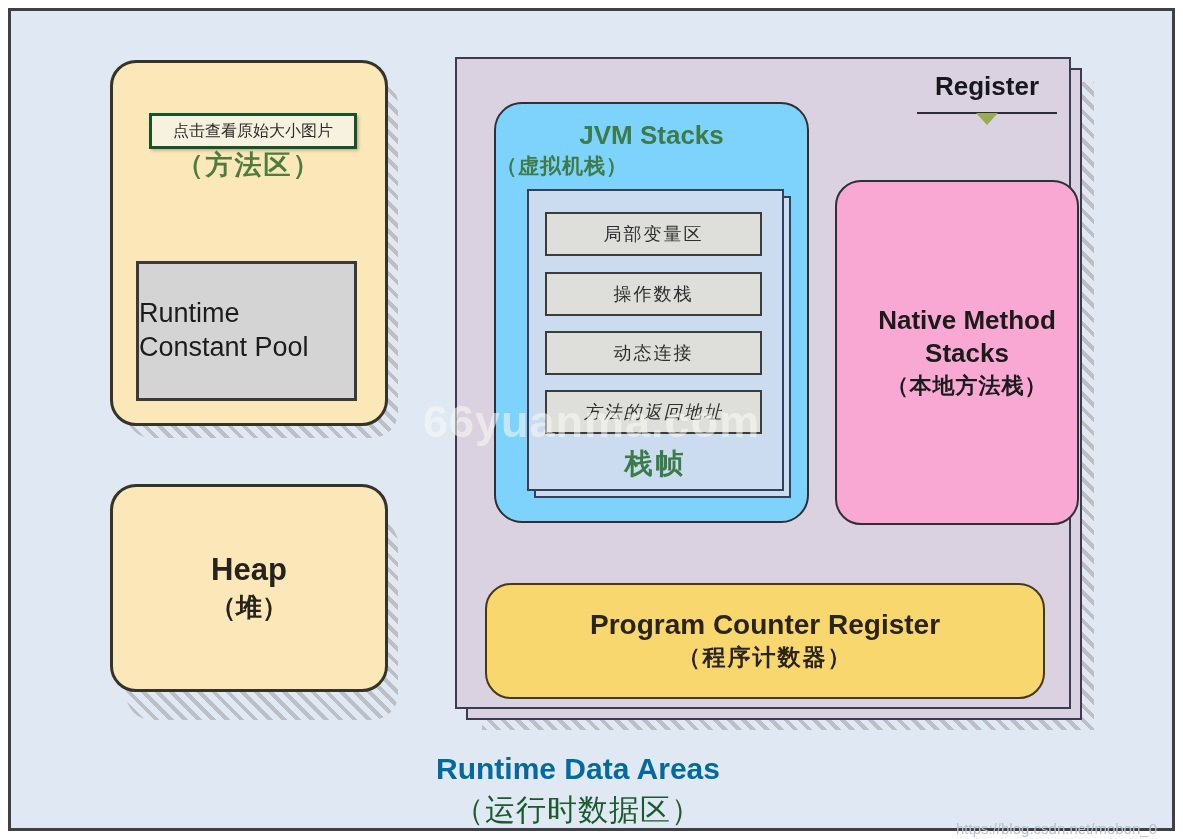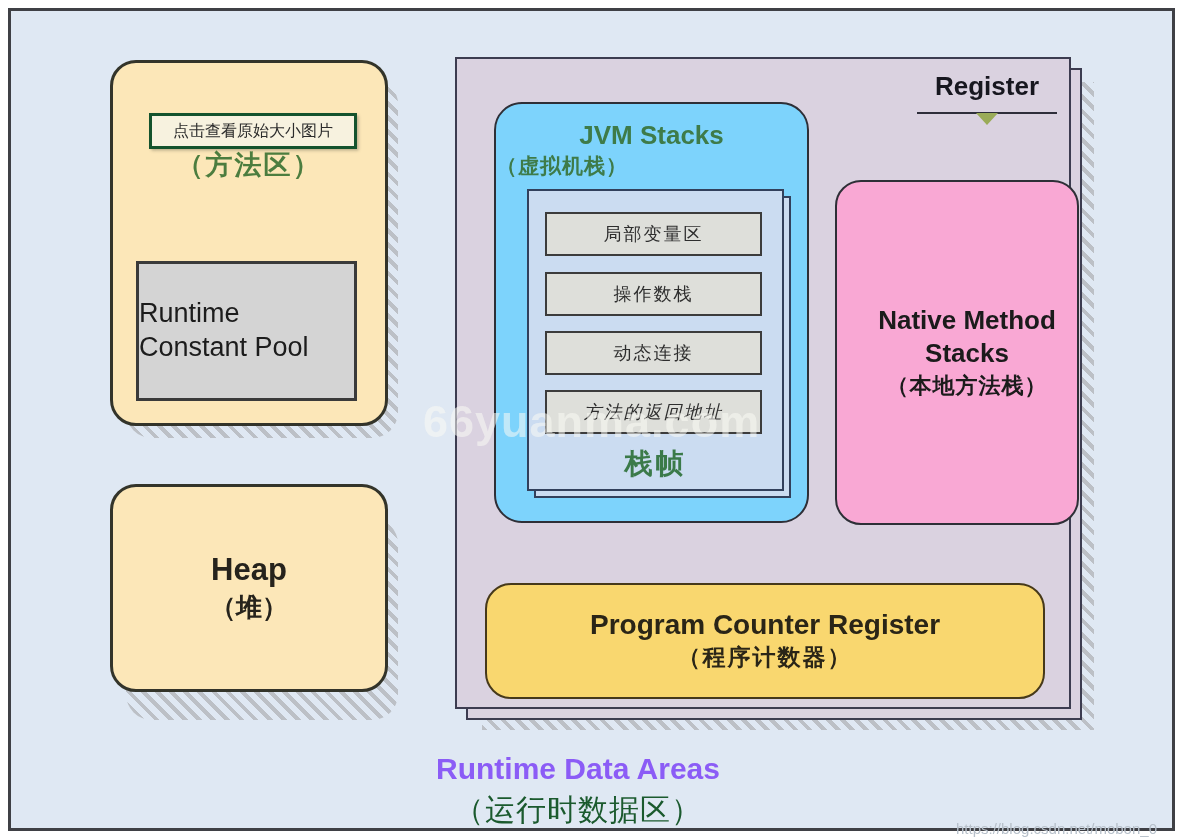--- a/index.html
+++ b/index.html
@@ -104,21 +104,21 @@
   
   .pcr{
     position:absolute;left:28px;top:524px;width:556px;height:112px;
     background:#f9d76f;border:2.5px solid #46391a;border-radius:26px;
     display:flex;flex-direction:column;align-items:center;justify-content:center;
   }
   .pcr-en{font-size:28px;font-weight:600;color:#2a2517;}
   .pcr-zh{font-size:23px;font-weight:600;color:#2a2517;margin-top:1px;letter-spacing:2px;}
   
   .caption{position:absolute;left:328px;top:752px;width:500px;text-align:center;z-index:4;}
-  .caption-en{font-size:30px;font-weight:700;color:#8b5cf6;}
+  .caption-en{font-size:30px;font-weight:700;color:#0369a1;}
   .caption-zh{font-size:30px;font-weight:400;color:#1b5a2e;margin-top:4px;letter-spacing:1px;}
   
   .wm-center{
     position:absolute;left:423px;top:396px;width:340px;z-index:50;
     font-size:45px;font-weight:700;color:rgba(250,250,244,0.55);letter-spacing:1px;
     pointer-events:none;
   }
   .wm-url{
     position:absolute;left:956px;top:820px;z-index:60;
     font-size:15px;color:#b7c0ca;white-space:nowrap;

